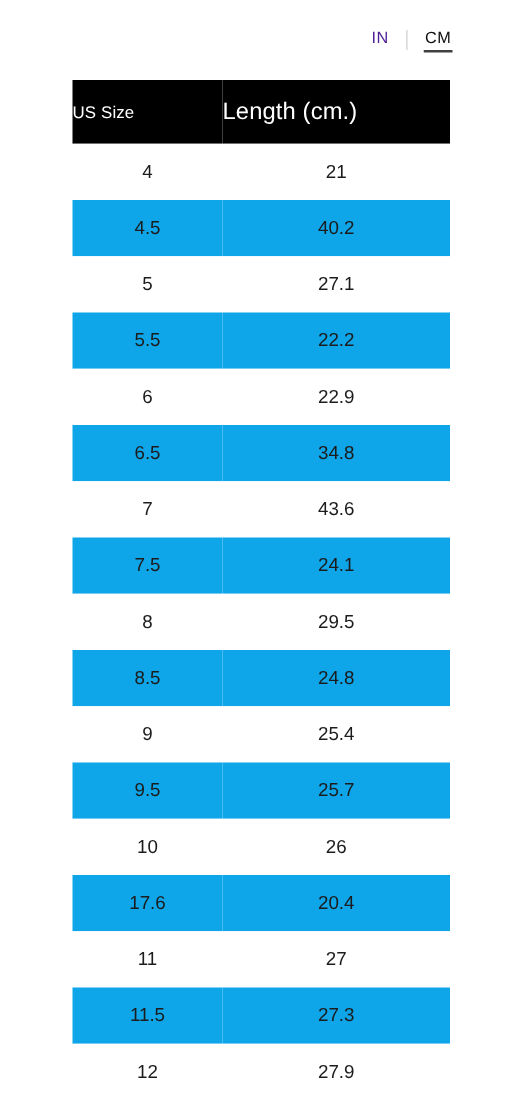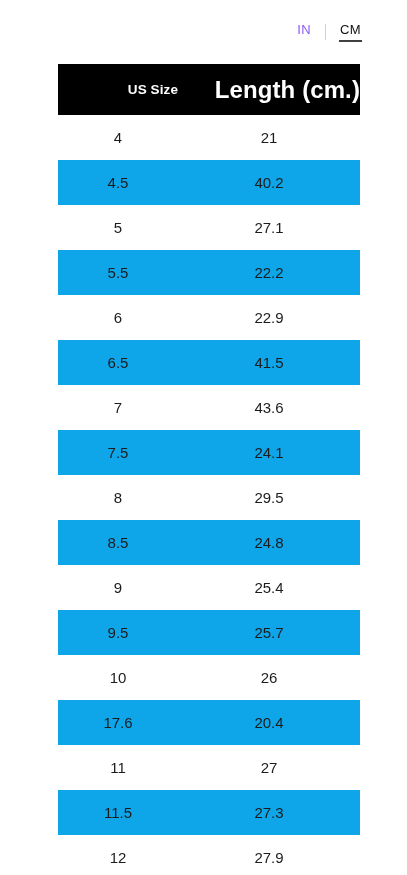--- a/index.html
+++ b/index.html
@@ -29,21 +29,21 @@
     font-size: 13px;
     letter-spacing: 0.4px;
     line-height: 16px;
     padding: 0 1px 2px 1px;
     background: none;
     border: none;
     font-family: "Liberation Sans", sans-serif;
     cursor: pointer;
   }
   .unit-opt.inactive {
-    color: #8b5cf6;
+    color: #4c1d95;
     border-bottom: 2px solid transparent;
   }
   .unit-opt.active {
     color: #111111;
     border-bottom: 2px solid #404040;
   }
   .unit-divider {
     width: 1px;
     height: 16px;
     background: #d0d0d0;
@@ -56,33 +56,33 @@
     position: absolute;
     left: 58px;
     top: 64px;
     width: 302px;
     border-collapse: collapse;
     table-layout: fixed;
   }
   .size-table thead th {
     background: #000000;
     color: #ffffff;
-    font-weight: bold;
-    text-align: right;
+    font-weight: normal;
+    text-align: left;
     padding: 0;
     height: 51px;
     vertical-align: middle;
   }
   .th-us {
     font-size: 13.5px;
     letter-spacing: 0.1px;
     width: 120px;
   }
   .th-len {
-    font-size: 24px;
+    font-size: 19px;
     letter-spacing: 0.1px;
   }
   .size-table tbody td {
     height: 45px;
     text-align: center;
     vertical-align: middle;
     font-size: 15px;
     color: #1c1c1c;
     padding: 0;
     border: none;
@@ -128,21 +128,21 @@
       <tr class="alt">
         <td class="col-us">5.5</td>
         <td>22.2</td>
       </tr>
       <tr class="plain">
         <td class="col-us">6</td>
         <td>22.9</td>
       </tr>
       <tr class="alt">
         <td class="col-us">6.5</td>
-        <td>41.5</td>
+        <td>34.8</td>
       </tr>
       <tr class="plain">
         <td class="col-us">7</td>
         <td>43.6</td>
       </tr>
       <tr class="alt">
         <td class="col-us">7.5</td>
         <td>24.1</td>
       </tr>
       <tr class="plain">

